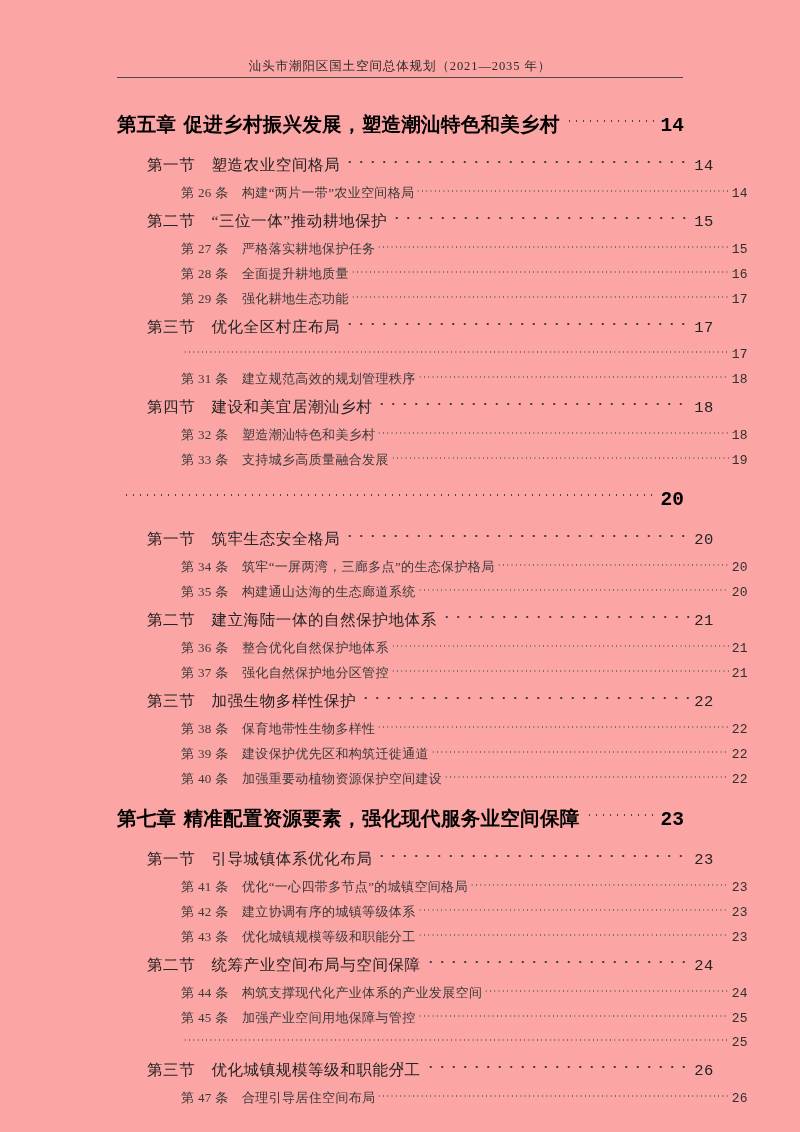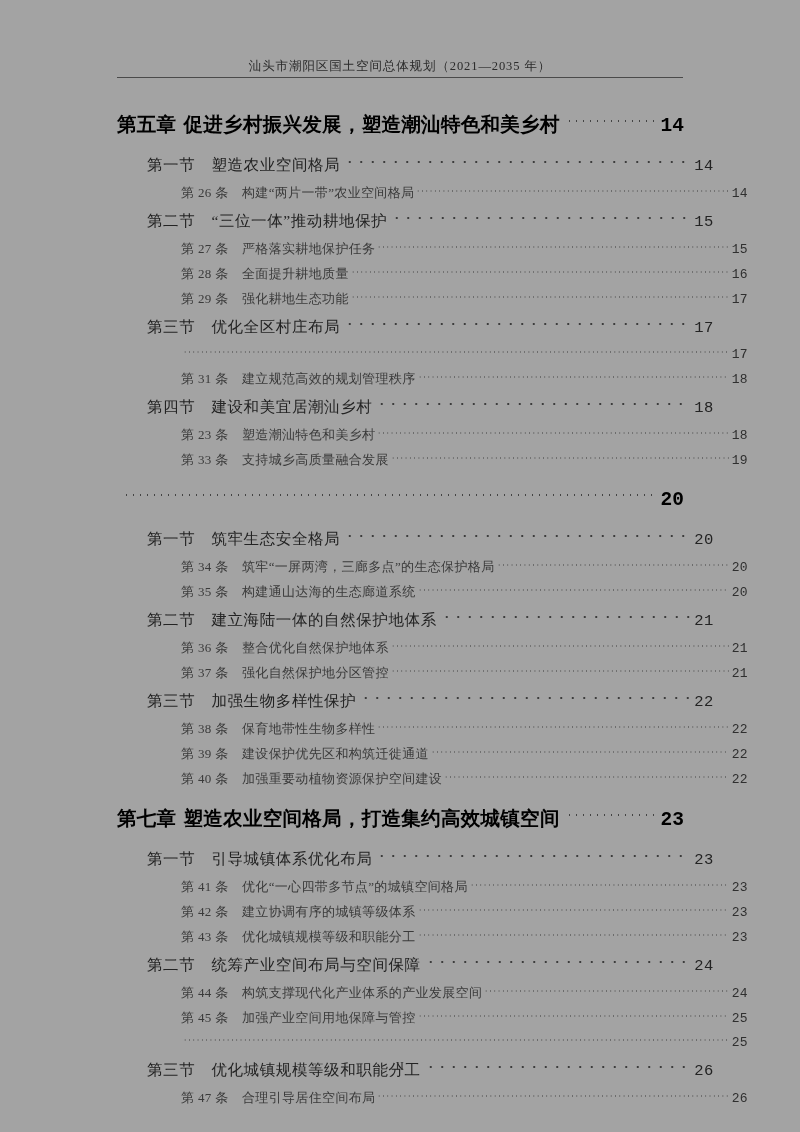--- a/index.html
+++ b/index.html
@@ -15,21 +15,21 @@
     font-family: "Liberation Serif", "DejaVu Serif", serif;
     color: #1a1a1a;
     overflow: hidden;
   }
 
   .page {
     position: absolute;
     inset: 0;
     width: 800px;
     height: 1132px;
-    background: #a3a3a3;
+    background: #fca5a5;
   }
 
   
   .header {
     position: absolute;
     left: 117px;
     top: 58px;
     width: 566px;
   }
   .header-title {
@@ -216,21 +216,21 @@
         <span class="label">第 31 条　建立规范高效的规划管理秩序</span>
         <span class="leader"></span>
         <span class="pageno">18</span>
       </div>
       <div class="entry lvl2">
         <span class="label">第四节　建设和美宜居潮汕乡村</span>
         <span class="leader"></span>
         <span class="pageno">18</span>
       </div>
       <div class="entry lvl3">
-        <span class="label">第 23 条　塑造潮汕特色和美乡村</span>
+        <span class="label">第 32 条　塑造潮汕特色和美乡村</span>
         <span class="leader"></span>
         <span class="pageno">18</span>
       </div>
       <div class="entry lvl3">
         <span class="label">第 33 条　支持城乡高质量融合发展</span>
         <span class="leader"></span>
         <span class="pageno">19</span>
       </div>
       <div class="entry lvl1">
         <span class="leader"></span>
@@ -280,21 +280,21 @@
         <span class="label">第 39 条　建设保护优先区和构筑迁徙通道</span>
         <span class="leader"></span>
         <span class="pageno">22</span>
       </div>
       <div class="entry lvl3">
         <span class="label">第 40 条　加强重要动植物资源保护空间建设</span>
         <span class="leader"></span>
         <span class="pageno">22</span>
       </div>
       <div class="entry lvl1">
-        <span class="label">第七章  塑造农业空间格局，打造集约高效城镇空间</span>
+        <span class="label">第七章  精准配置资源要素，强化现代服务业空间保障</span>
         <span class="leader"></span>
         <span class="pageno">23</span>
       </div>
       <div class="entry lvl2">
         <span class="label">第一节　引导城镇体系优化布局</span>
         <span class="leader"></span>
         <span class="pageno">23</span>
       </div>
       <div class="entry lvl3">
         <span class="label">第 41 条　优化“一心四带多节点”的城镇空间格局</span>

